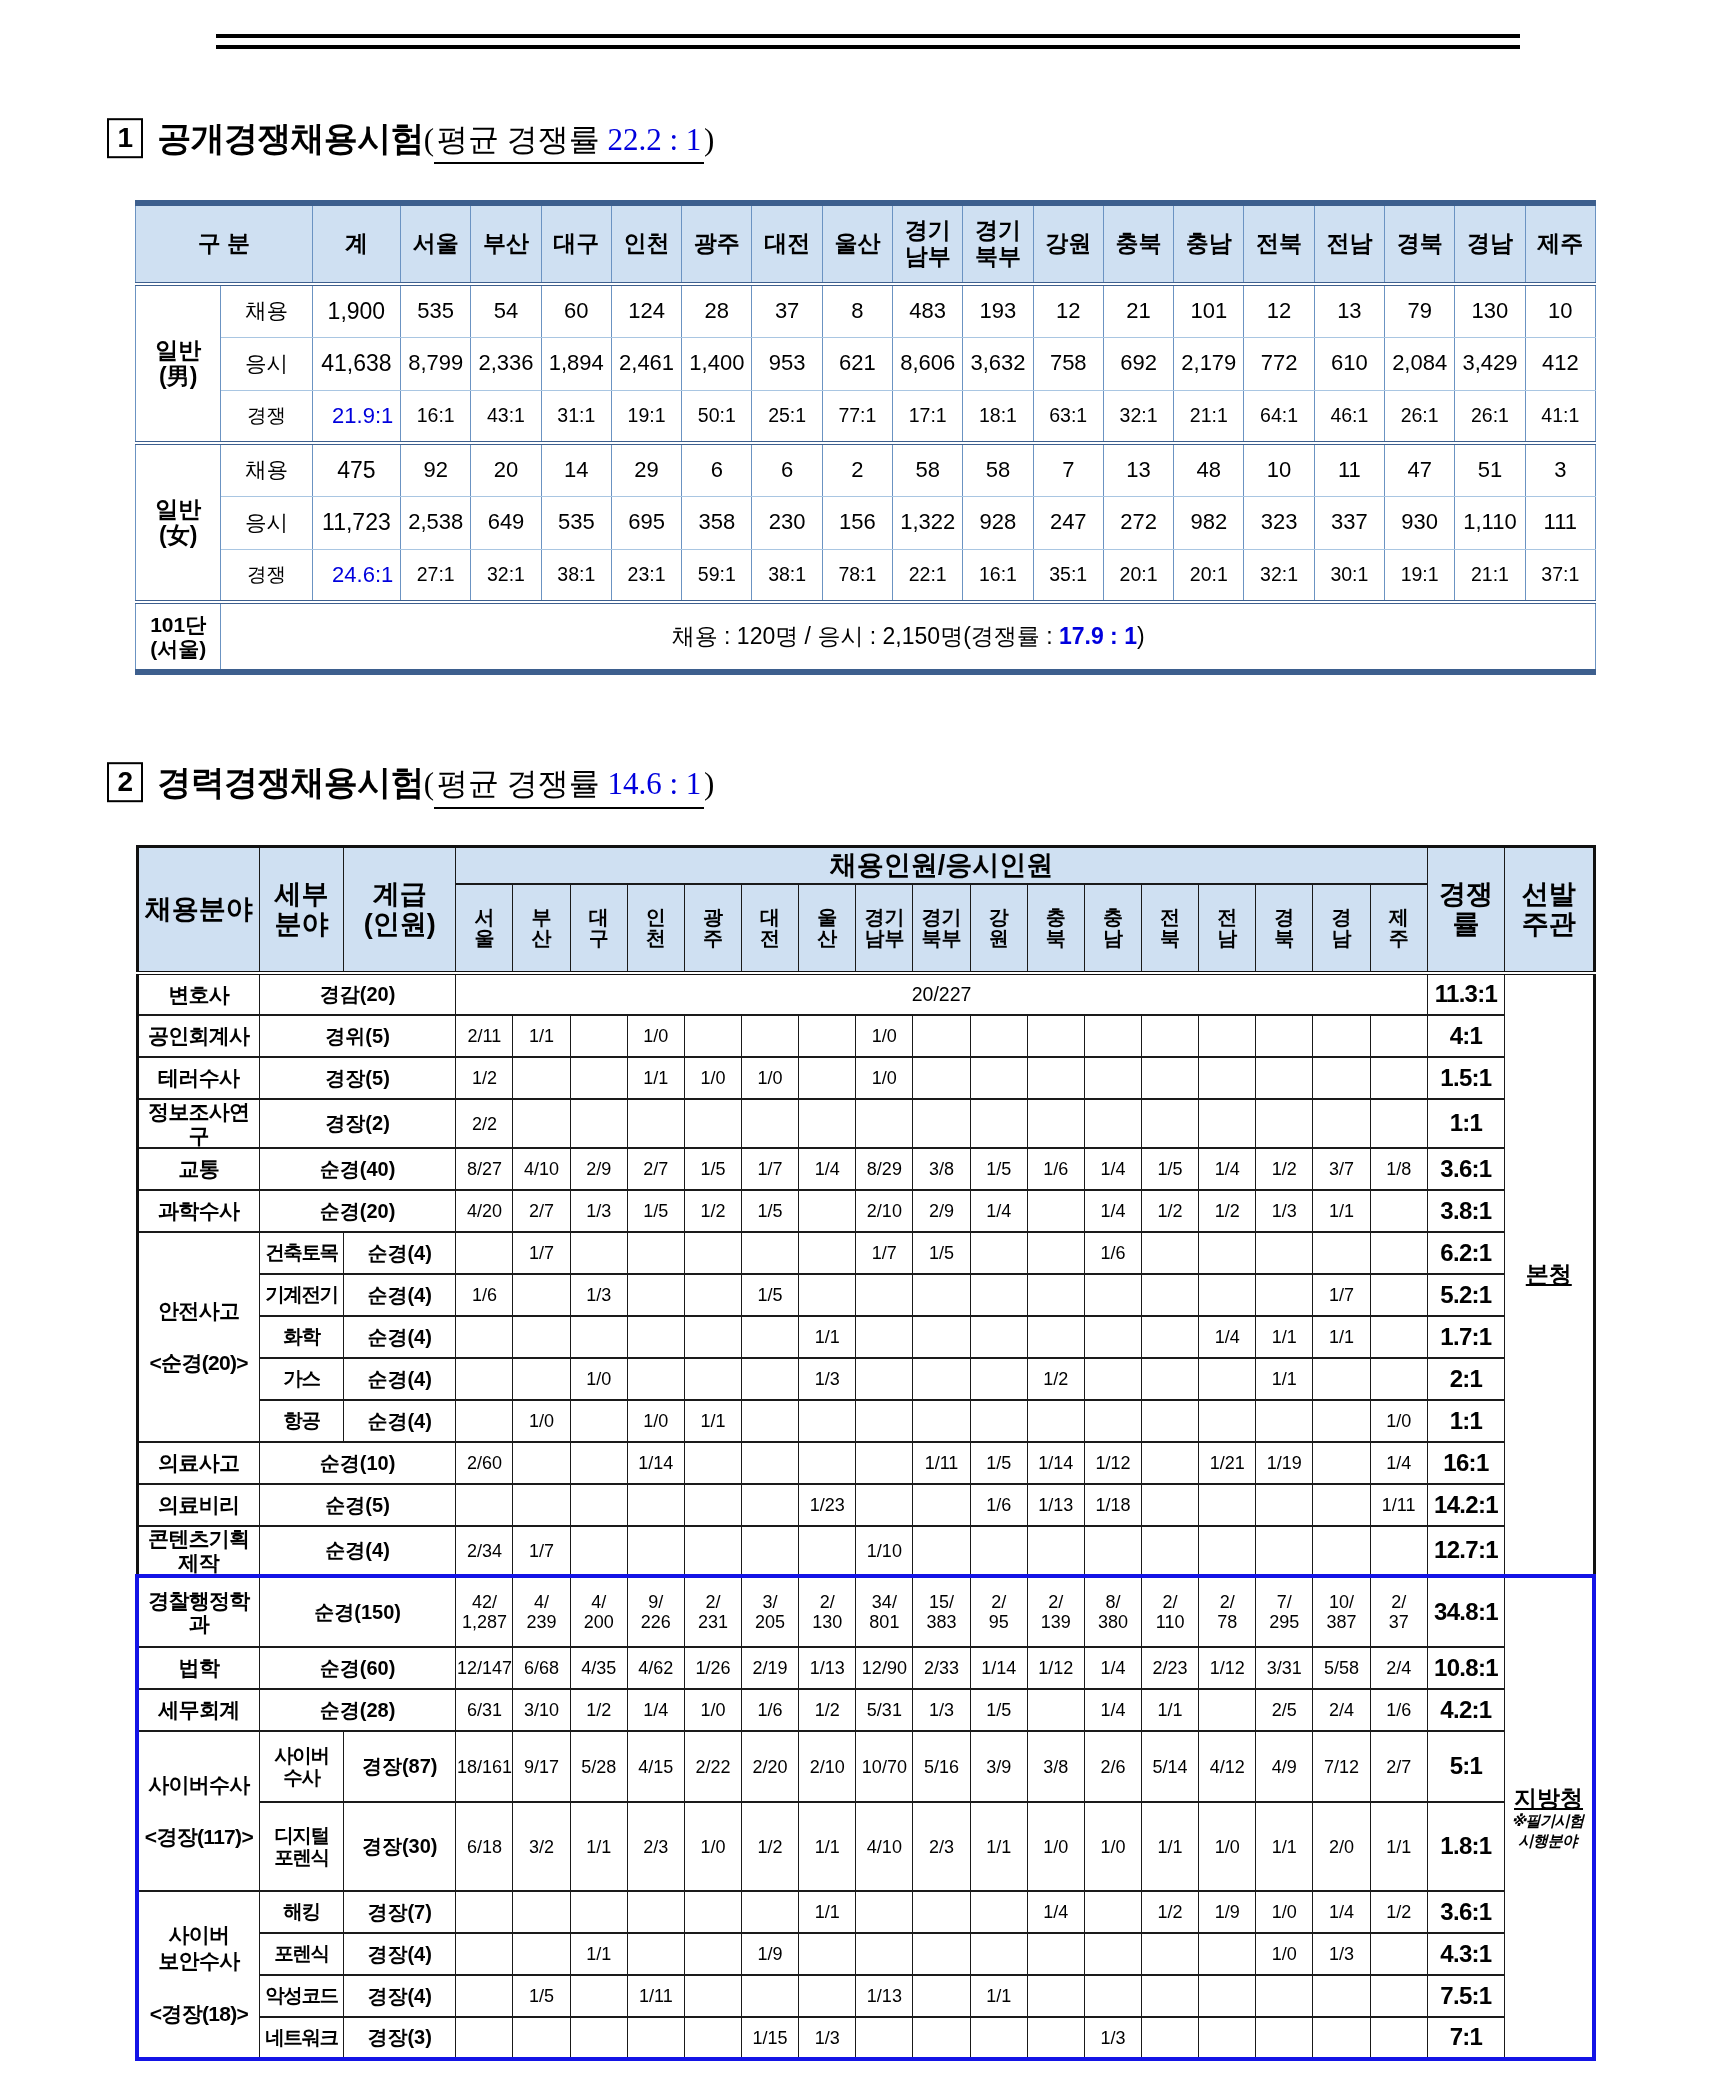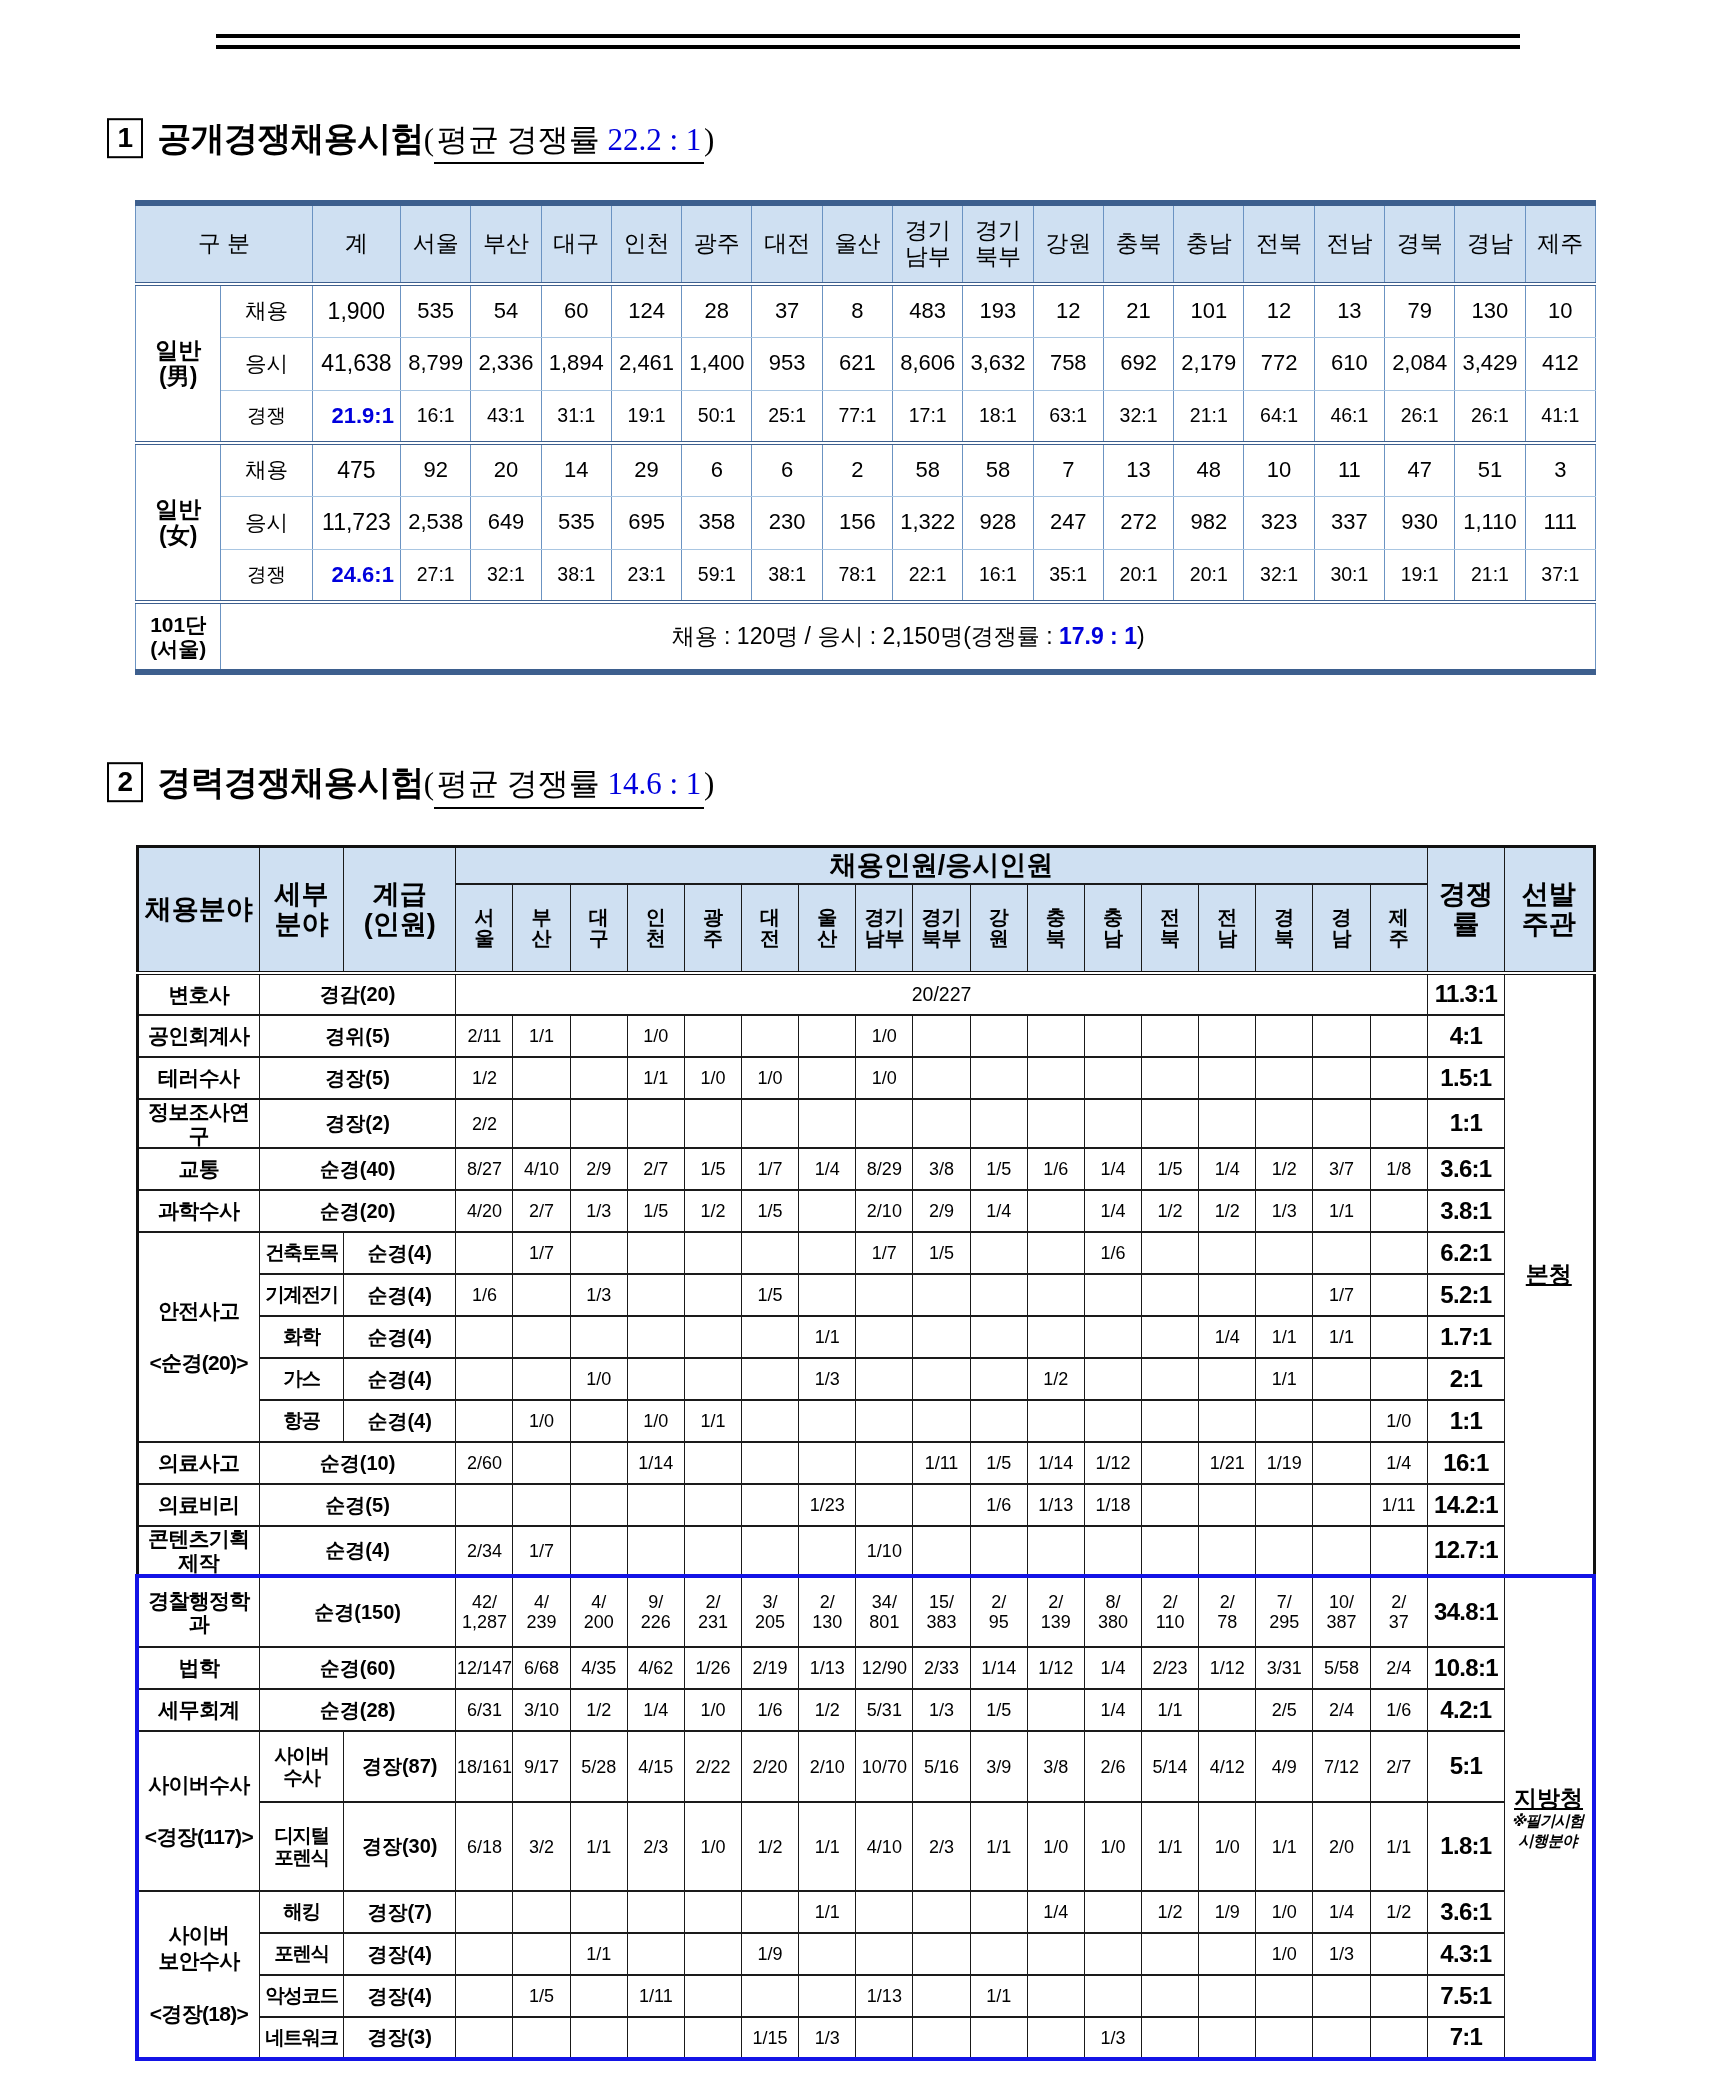--- a/index.html
+++ b/index.html
@@ -25,27 +25,27 @@
 
   
   table{border-collapse:collapse;table-layout:fixed;width:1461px;}
   td{text-align:center;vertical-align:middle;white-space:pre-line;padding:0 1.4px;box-sizing:border-box;
      line-height:1.12;overflow:hidden;}
 
   
   .t1{border-top:6.3px solid #3d5f8e;border-bottom:6.3px solid #3d5f8e;}
   .t1 td{border:1.4px solid #6b93c2;border-top:0.7px solid #a9c6e2;border-bottom:0.7px solid #a9c6e2;
          font-size:22px;height:53px;}
-  .t1 tr.hdr td{background:#cfe0f2;font-weight:normal;font-size:23px;height:81px;
+  .t1 tr.hdr td{background:#cfe0f2;font-weight:bold;font-size:23px;height:81px;
                 border-bottom:4.9px double #3d5f8e;}
   .t1 tr.dbl td{border-top:4.9px double #3d5f8e;}
   .t1 .grp{font-weight:bold;font-size:23px;}
   .t1 .met{font-size:21.6px;}
   .t1 .tot{font-size:23px;}
-  .t1 .tot.blue{font-weight:bold;padding-left:14px;}
+  .t1 .tot.blue{font-weight:normal;padding-left:14px;}
   .t1 tr.rates td{font-size:19.5px;}
   .t1 tr.rates td.tot{font-size:22px;}
   .t1 tr.r101 td{height:70px;}
   .t1 .grp.small{font-size:21px;}
   .t1 .unit101{font-size:23px;}
 
   
   .t2{border:3.5px solid #111;}
   .t2 td{border:1.4px solid #1a1a1a;border-top-width:2.1px;border-bottom-width:2.1px;
          font-size:18px;height:42px;padding:0 0.7px;}

